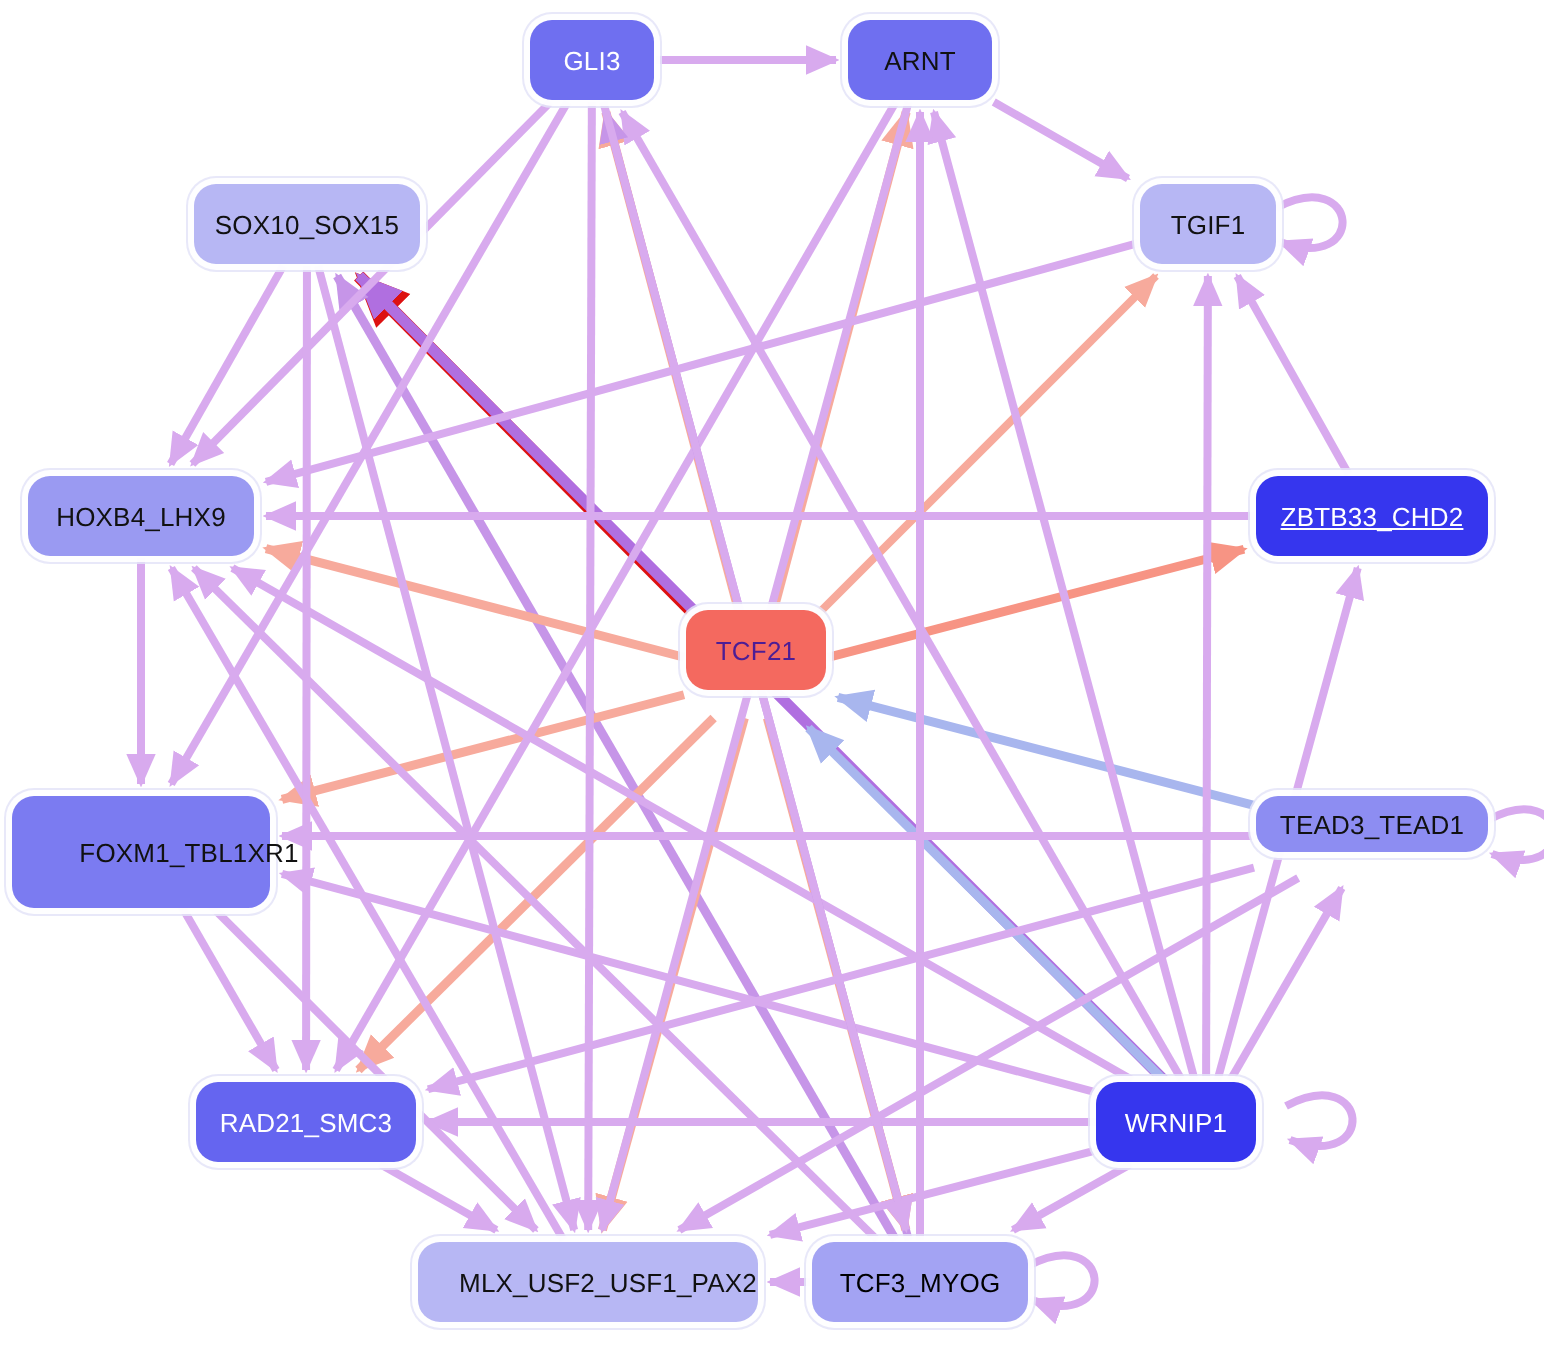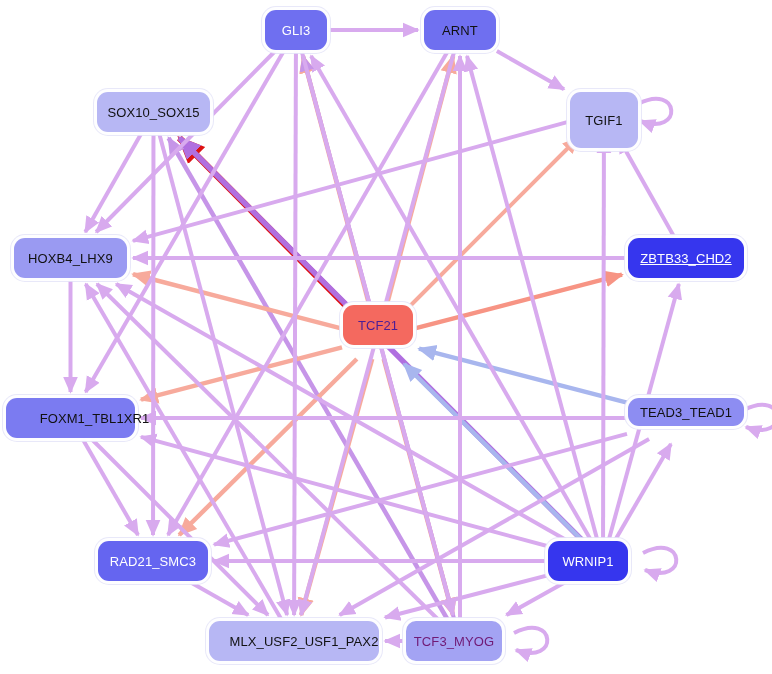--- a/index.html
+++ b/index.html
@@ -114,44 +114,44 @@
   <div id="nodes-layer">
       <div class="node-box" style="left: 265px; top: 10px; width: 62px; height: 40px; background: rgb(111, 111, 240); color: rgb(255, 255, 255);">
         <span class="node-label">GLI3</span>
       </div>
       <div class="node-box" style="left: 424px; top: 10px; width: 72px; height: 40px; background: rgb(111, 111, 240); color: rgb(17, 17, 17);">
         <span class="node-label">ARNT</span>
       </div>
       <div class="node-box" style="left: 97px; top: 92px; width: 113px; height: 40px; background: rgb(183, 183, 244); color: rgb(17, 17, 17);">
         <span class="node-label">SOX10_SOX15</span>
       </div>
-      <div class="node-box" style="left: 570px; top: 92px; width: 68px; height: 56px; background: rgb(183, 183, 244); color: rgb(17, 17, 17);">
+      <div class="node-box" style="left: 570px; top: 92px; width: 68px; height: 40px; background: rgb(183, 183, 244); color: rgb(17, 17, 17);">
         <span class="node-label">TGIF1</span>
       </div>
       <div class="node-box" style="left: 14px; top: 238px; width: 113px; height: 40px; background: rgb(154, 154, 242); color: rgb(17, 17, 17);">
         <span class="node-label">HOXB4_LHX9</span>
       </div>
       <div class="node-box" style="left: 628px; top: 238px; width: 116px; height: 40px; background: rgb(54, 54, 238); color: rgb(255, 255, 255); text-decoration: underline;">
         <span class="node-label">ZBTB33_CHD2</span>
       </div>
       <div class="node-box" style="left: 343px; top: 305px; width: 70px; height: 40px; background: rgb(244, 105, 95); color: #4c1d95;">
         <span class="node-label">TCF21</span>
       </div>
-      <div class="node-box" style="left: 6px; top: 398px; width: 129px; height: 40px; background: rgb(123, 123, 241); color: rgb(17, 17, 17); padding-left: 48px;">
+      <div class="node-box" style="left: 6px; top: 398px; width: 129px; height: 56px; background: rgb(123, 123, 241); color: rgb(17, 17, 17); padding-left: 48px;">
         <span class="node-label">FOXM1_TBL1XR1</span>
       </div>
       <div class="node-box" style="left: 628px; top: 398px; width: 116px; height: 28px; background: rgb(141, 141, 242); color: rgb(17, 17, 17);">
         <span class="node-label">TEAD3_TEAD1</span>
       </div>
       <div class="node-box" style="left: 98px; top: 541px; width: 110px; height: 40px; background: rgb(101, 101, 240); color: rgb(255, 255, 255);">
         <span class="node-label">RAD21_SMC3</span>
       </div>
       <div class="node-box" style="left: 548px; top: 541px; width: 80px; height: 40px; background: rgb(54, 54, 238); color: rgb(255, 255, 255);">
         <span class="node-label">WRNIP1</span>
       </div>
       <div class="node-box" style="left: 209px; top: 621px; width: 170px; height: 40px; background: rgb(183, 183, 244); color: rgb(17, 17, 17); padding-left: 20px;">
         <span class="node-label">MLX_USF2_USF1_PAX2</span>
       </div>
-      <div class="node-box" style="left: 406px; top: 621px; width: 96px; height: 40px; background: rgb(163, 163, 243); color: #701a75; border-radius: 10px;">
+      <div class="node-box" style="left: 406px; top: 621px; width: 108px; height: 40px; background: rgb(163, 163, 243); color: #000000;">
         <span class="node-label">TCF3_MYOG</span>
       </div>
     </div>
 </div>
 
 </body></html>

